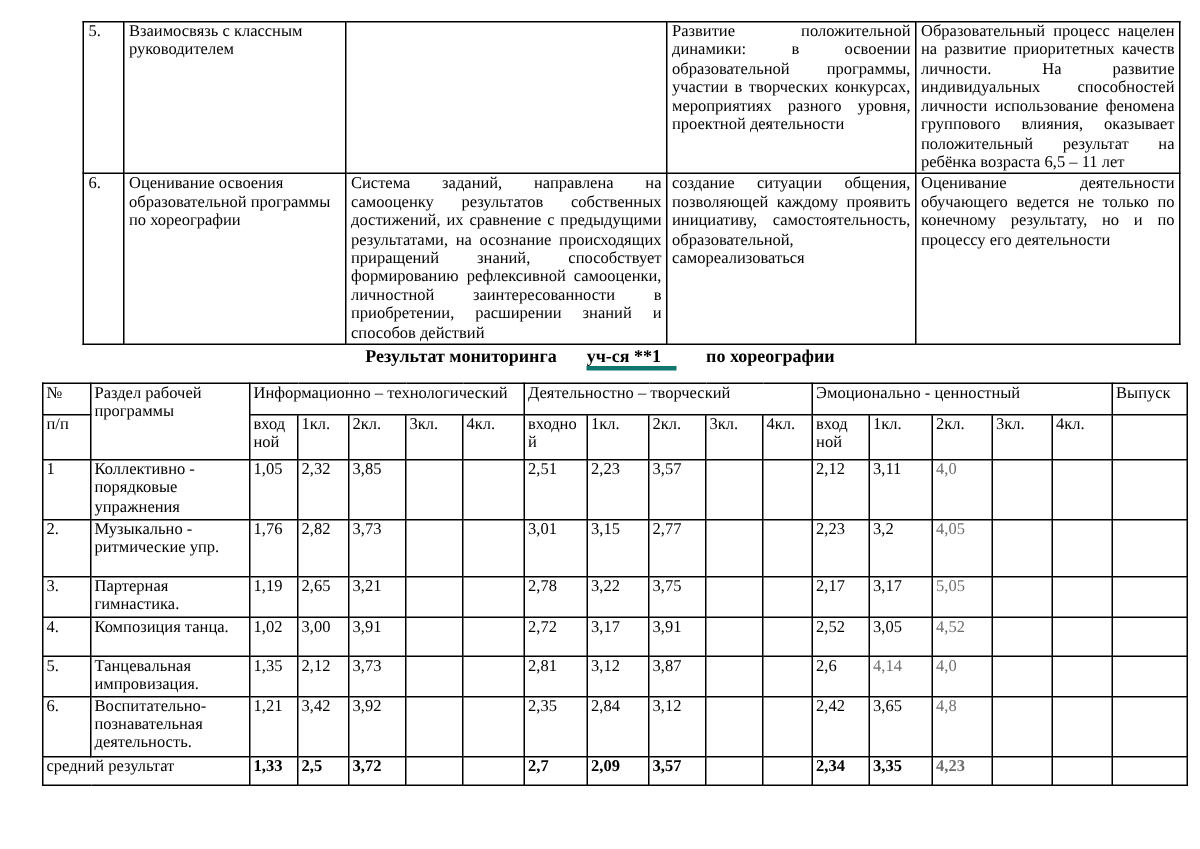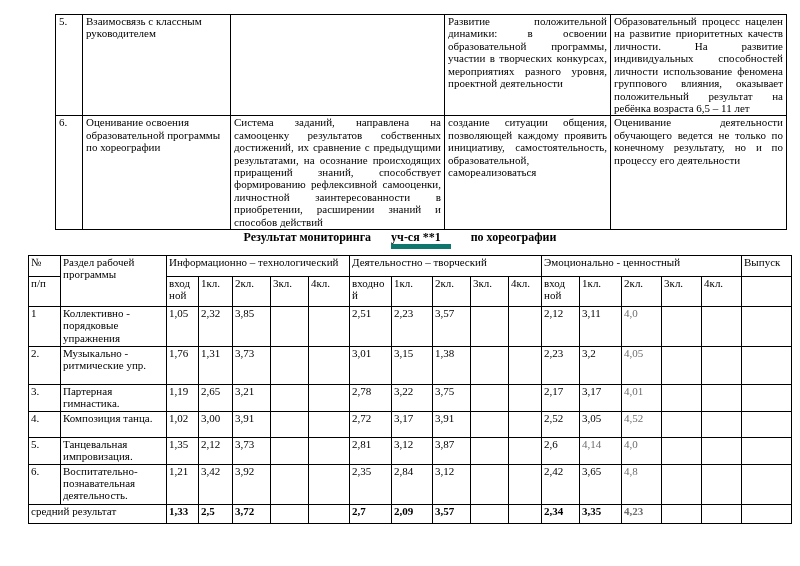--- a/index.html
+++ b/index.html
@@ -27,21 +27,21 @@
     font-size: 11px; line-height: 1.13;
   }
   .top-table .justify { text-align: justify; margin-left: 12px; }
 
   .doc-title {
     position: absolute; top: 230px; left: 0; width: 800px;
     text-align: center; font-size: 12px; font-weight: bold;
   }
   .doc-title span { margin: 16px 10px; }
   .doc-title .title-underlined {
-    border-bottom: 5px solid #0f766e;
+    border-bottom: 3px solid #0f766e;
     padding-right: 10px;
   }
 
   .mon-table {
     position: absolute; left: 28px; top: 255px; width: 763px;
     font-size: 11px; line-height: 1.12;
   }
   .mon-table td { padding: 0 2px 1px 2px; }
 
   .bold { font-weight: bold; margin-top: 36px; }
@@ -150,27 +150,27 @@
           <td>3,11</td>
           <td class="muted">4,0</td>
           <td></td>
           <td></td>
           <td></td>
         </tr>
         <tr style="height:38px">
           <td>2.</td>
           <td>Музыкально - ритмические упр.</td>
           <td>1,76</td>
-          <td>1,31</td>
+          <td>2,82</td>
           <td>3,73</td>
           <td></td>
           <td></td>
           <td>3,01</td>
           <td>3,15</td>
-          <td>1,38</td>
+          <td>2,77</td>
           <td></td>
           <td></td>
           <td>2,23</td>
           <td>3,2</td>
           <td class="muted">4,05</td>
           <td></td>
           <td></td>
           <td></td>
         </tr>
         <tr style="height:27px">
@@ -181,21 +181,21 @@
           <td>3,21</td>
           <td></td>
           <td></td>
           <td>2,78</td>
           <td>3,22</td>
           <td>3,75</td>
           <td></td>
           <td></td>
           <td>2,17</td>
           <td>3,17</td>
-          <td class="muted">4,01</td>
+          <td class="muted">5,05</td>
           <td></td>
           <td></td>
           <td></td>
         </tr>
         <tr style="height:26px">
           <td>4.</td>
           <td>Композиция танца.</td>
           <td>1,02</td>
           <td>3,00</td>
           <td>3,91</td>

